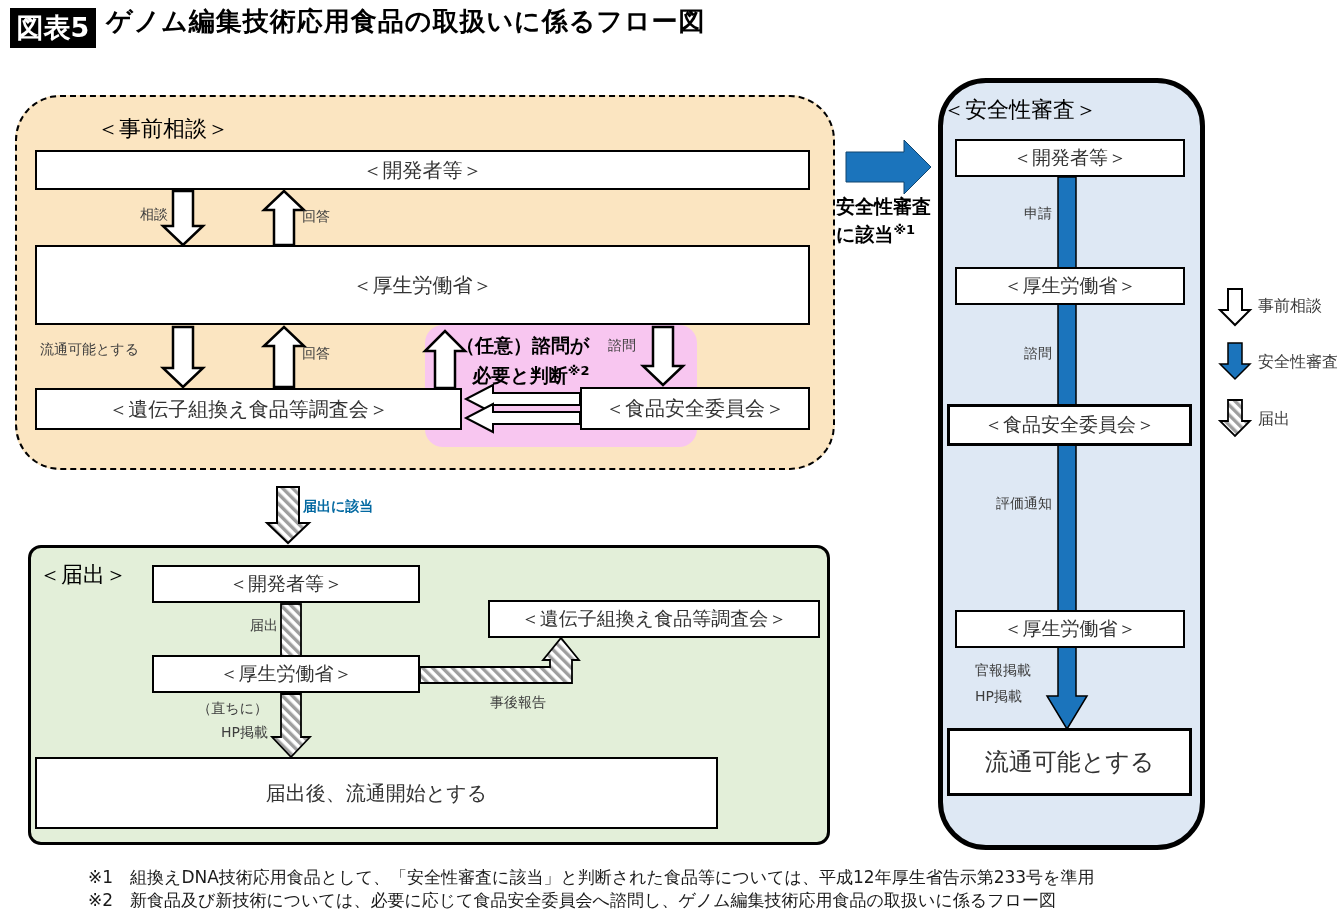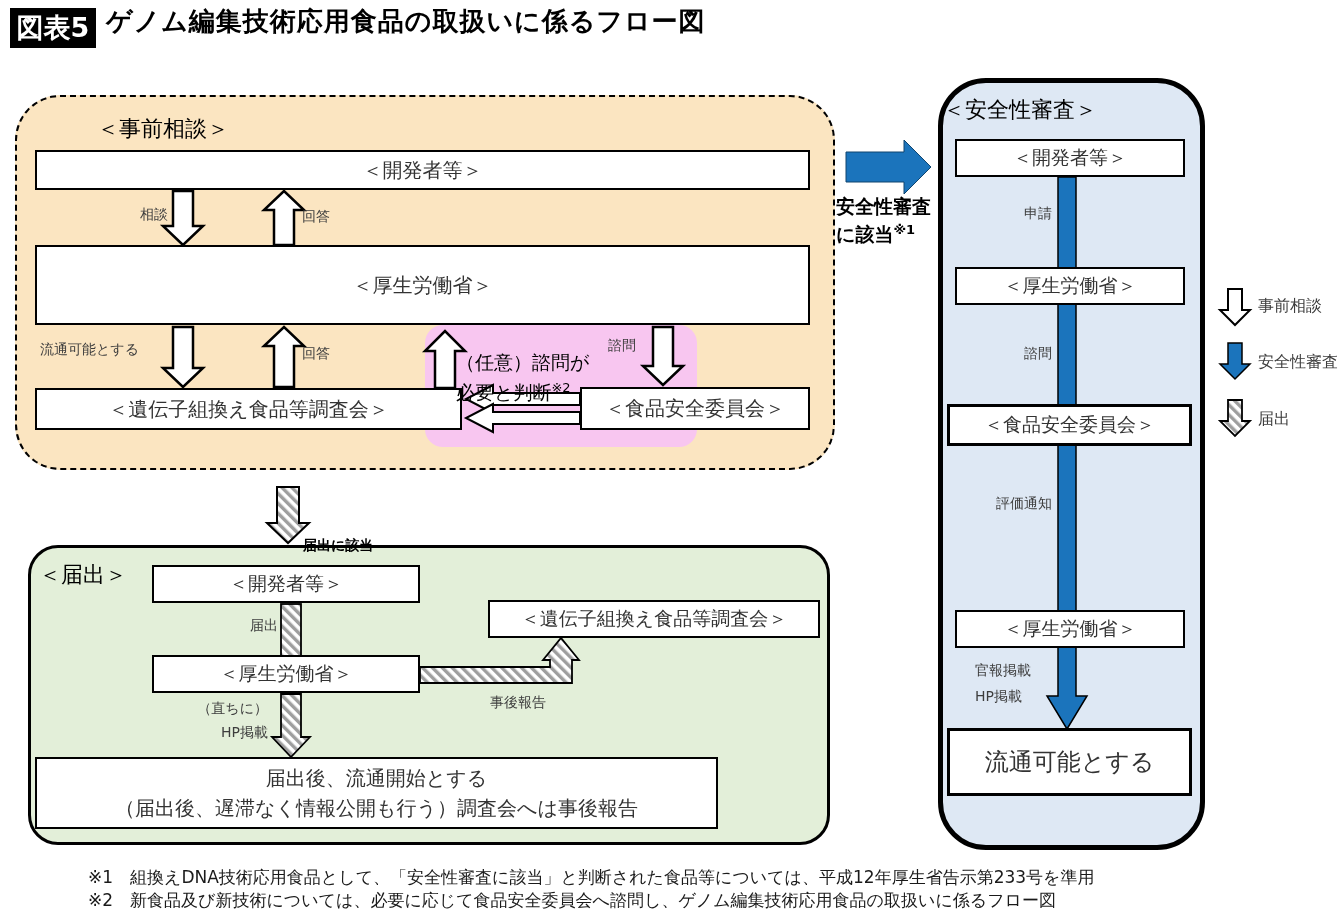--- a/index.html
+++ b/index.html
@@ -9,21 +9,21 @@
   }
   .abs{position:absolute;}
   .panel{position:absolute;box-sizing:border-box;}
   svg.layer{position:absolute;left:0;top:0;z-index:1;}
   .box{
     position:absolute;box-sizing:border-box;background:#fff;border:2px solid #000;
     display:flex;align-items:center;justify-content:center;
     font-size:20px;color:#333;z-index:2;white-space:nowrap;
   }
   .lbl{position:absolute;font-size:14px;color:#3d3d3d;z-index:2;white-space:nowrap;}
-  .lbl.bold{font-weight:bold;color:#000000;margin-top:39px;}
+  .lbl.bold{font-weight:bold;color:#0369a1;}
   .sec-title{position:absolute;font-size:22px;font-weight:normal;color:#000;z-index:2;white-space:nowrap;}
   .right{text-align:right;}
   sup.fn{font-size:13px;vertical-align:super;}
   .titlebar{position:absolute;left:0;top:0;width:100%;height:56px;}
   .fig-tag{
     position:absolute;left:10px;top:8px;width:86px;height:40px;background:#000;color:#fff;
     font-size:27px;font-weight:bold;display:flex;align-items:center;justify-content:center;z-index:2;
   }
   .fig-title{position:absolute;left:106px;top:4px;font-size:26px;font-weight:bold;letter-spacing:1px;z-index:2;white-space:nowrap;}
   .footnote-row{position:absolute;font-size:17px;color:#1a1a1a;z-index:2;white-space:nowrap;}
@@ -48,45 +48,44 @@
 
   <div class="panel" style="left:425px;top:325px;width:272px;height:122px;background:#F8C6F0;border-radius:18px;"></div>
   <div class="box" style="left:580px;top:387px;width:230px;height:43px;">＜食品安全委員会＞</div>
 
   <div class="lbl right" style="left:108px;top:206px;width:60px;">相談</div>
   <div class="lbl" style="left:302px;top:208px;">回答</div>
   <div class="lbl" style="left:40px;top:341px;">流通可能とする</div>
   <div class="lbl" style="left:302px;top:345px;">回答</div>
   <div class="lbl" style="left:608px;top:337px;">諮問</div>
 
-  <div class="abs" style="left:456px;top:350px;z-index:2;font-size:19px;font-weight:normal;line-height:25px;white-space:nowrap;">
+  <div class="abs" style="left:456px;top:333px;z-index:2;font-size:19px;font-weight:bold;line-height:25px;white-space:nowrap;text-align:right;">
     <div>（任意）諮問が</div>
     <div><span>必要と判断</span><sup class="fn">※2</sup></div>
   </div>
 
   <div class="abs" style="left:836px;top:194px;z-index:2;font-size:19px;font-weight:bold;line-height:24px;white-space:nowrap;">
     <div>安全性審査</div>
     <div><span>に該当</span><sup class="fn">※1</sup></div>
   </div>
 
   <div class="lbl bold" style="left:303px;top:498px;">届出に該当</div>
 
-  <div class="panel" style="left:28px;top:545px;width:802px;height:300px;background:#E3EFD9;border:3px solid #000;border-radius:30px;">
+  <div class="panel" style="left:28px;top:545px;width:802px;height:300px;background:#E3EFD9;border:3px solid #000;border-radius:13px;">
     <div class="sec-title" style="left:8px;top:12px;">＜届出＞</div>
   </div>
   <div class="box" style="left:152px;top:565px;width:268px;height:38px;font-size:19px;">＜開発者等＞</div>
   <div class="box" style="left:152px;top:655px;width:268px;height:38px;font-size:19px;">＜厚生労働省＞</div>
   <div class="box" style="left:488px;top:600px;width:332px;height:38px;font-size:19px;">＜遺伝子組換え食品等調査会＞</div>
   <div class="lbl right" style="left:208px;top:617px;width:70px;">届出</div>
   <div class="lbl" style="left:490px;top:694px;">事後報告</div>
   <div class="lbl right" style="left:180px;top:700px;width:88px;">（直ちに）</div>
   <div class="lbl right" style="left:180px;top:724px;width:88px;">HP掲載</div>
   <div class="box" style="left:35px;top:757px;width:683px;height:72px;flex-direction:column;line-height:30px;">
     <div>届出後、流通開始とする</div>
-    <div>（届出後、遅滞なく情報公開も行う）調査会へは事後報告</div>
   </div>
 
   <div class="panel" style="left:938px;top:78px;width:267px;height:772px;background:#DEE8F4;border:5px solid #000;border-radius:48px;">
     <div class="sec-title" style="left:0;right:0;top:12px;text-align:left;position:absolute;">＜安全性審査＞</div>
   </div>
   <div class="box" style="left:955px;top:139px;width:230px;height:38px;font-size:19px;">＜開発者等＞</div>
   <div class="box" style="left:955px;top:267px;width:230px;height:38px;font-size:19px;">＜厚生労働省＞</div>
   <div class="box" style="left:947px;top:404px;width:245px;height:42px;font-size:19px;border-width:3px;">＜食品安全委員会＞</div>
   <div class="box" style="left:955px;top:610px;width:230px;height:38px;font-size:19px;">＜厚生労働省＞</div>
   <div class="box" style="left:947px;top:728px;width:245px;height:68px;font-size:24px;border-width:3px;">流通可能とする</div>

